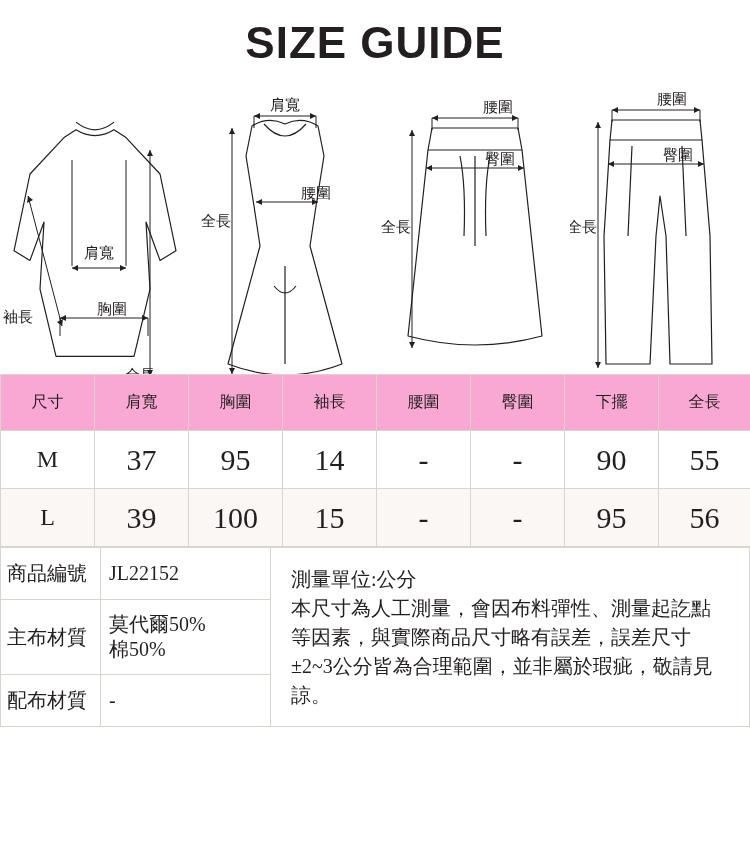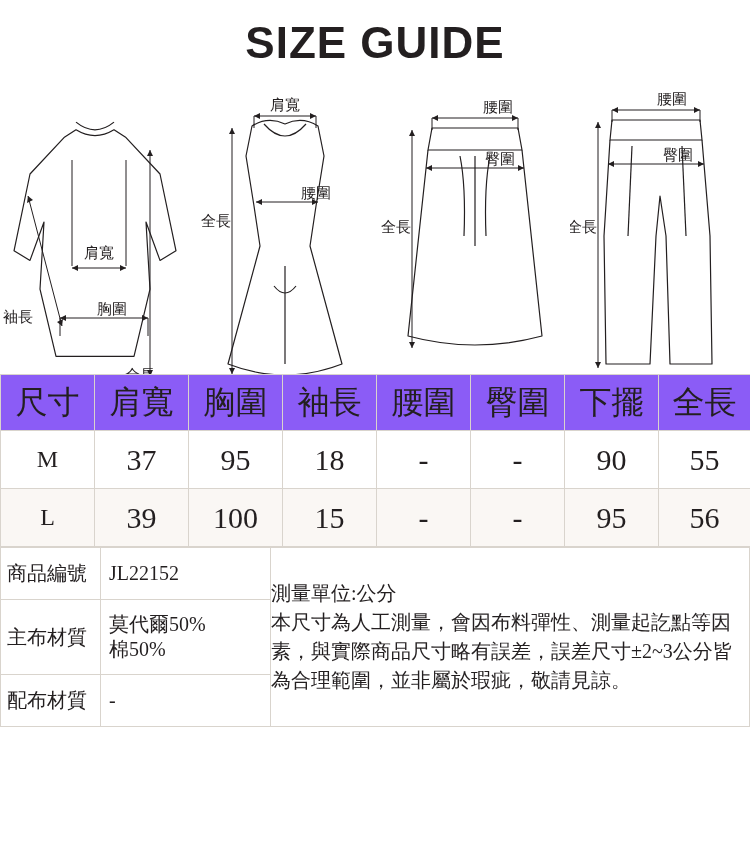--- a/index.html
+++ b/index.html
@@ -54,22 +54,22 @@
     border: 1px solid #d9d4cd;
     text-align: center;
     font-size: 30px;
     font-family: "Liberation Serif", serif;
     font-weight: normal;
     color: #231f20;
     padding: 0;
     height: 58px;
   }
   .size-table thead th {
-    background: #8b5cf6;
-    font-size: 32px;
+    background: #f9a8d4;
+    font-size: 16px;
     height: 56px;
   }
   .size-table tbody tr.odd td {
     background: #ffffff;
   }
   .size-table tbody tr.even td {
     background: #faf7f4;
   }
   .size-table tbody td.label-cell {
     font-size: 24px;
@@ -97,21 +97,21 @@
   .info-value {
     width: 170px;
     font-size: 20px;
     line-height: 1.25;
   }
   .info-note {
     text-align: left;
     font-size: 19px;
     line-height: 1.45;
     vertical-align: top;
-    padding: 10px 0 !important;
+    padding: 10px 20px !important;
   }
   .note-inner { white-space: pre-line; }
 
   
   .svg-label {
     font-family: "Liberation Serif", serif;
     font-size: 15px;
     fill: #231f20;
   }
 </style>
@@ -294,21 +294,21 @@
         <th>臀圍</th>
         <th>下擺</th>
         <th>全長</th>
       </tr>
     </thead>
     <tbody>
       <tr class="odd">
         <td class="label-cell">M</td>
         <td>37</td>
         <td>95</td>
-        <td>18</td>
+        <td>14</td>
         <td>-</td>
         <td>-</td>
         <td>90</td>
         <td>55</td>
       </tr>
       <tr class="even">
         <td class="label-cell">L</td>
         <td>39</td>
         <td>100</td>
         <td>15</td>

